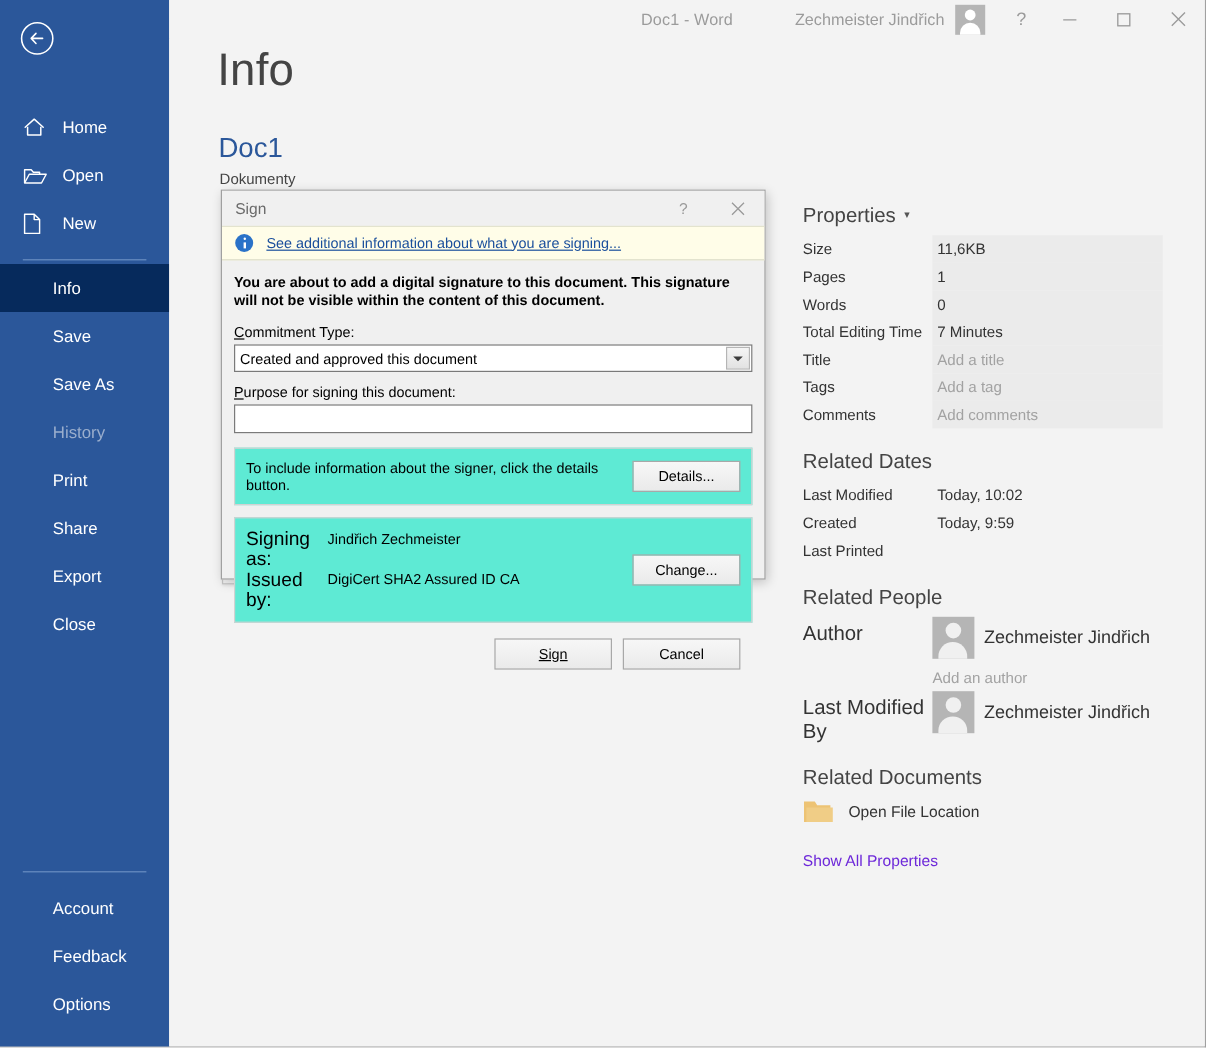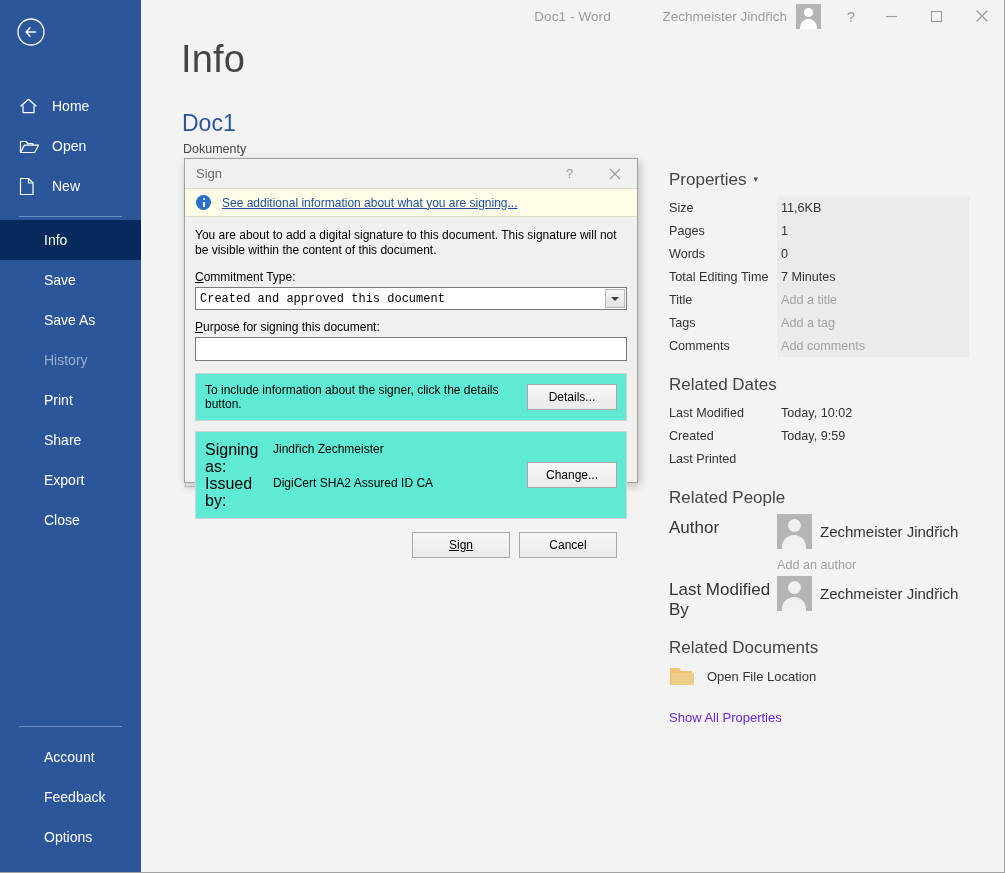--- a/index.html
+++ b/index.html
@@ -188,28 +188,28 @@
   .info-ico::before {
     content:""; position:absolute; left:6.5px; top:3px; width:2px; height:2px; background:#fff; border-radius:50%;
   }
   .info-ico::after {
     content:""; position:absolute; left:6.5px; top:6.5px; width:2px; height:5.5px; background:#fff;
   }
   .info-link {
     font-size: 12px; color: #1b4f9c; text-decoration: underline;
   }
   .dlg-body { padding: 11px 10px 0 10px; }
-  .dlg-para { font-size: 12px; color: #000; line-height: 15px; margin-bottom: 12px; }
+  .dlg-para { font-size: 12px; color: #000; line-height: 15px; margin-bottom: 12px; font-weight: bold; }
   .dlg-label { font-size: 12px; color: #000; margin-bottom: 3px; }
   .dlg-label u { text-decoration: underline; }
   .combo {
     height: 21px; background: #fff; border: 1px solid #7a7a7a;
     display: flex; align-items: center; position: relative; margin-bottom: 10px;
   }
-  .combo-val { font-size: 12px; color: #000; padding-left: 4px; font-family: Liberation Mono, monospace; }
+  .combo-val { font-size: 12px; color: #000; padding-left: 4px; }
   .combo-arrow {
     position: absolute; right: 1px; top: 1px; width: 18px; height: 17px;
     background: linear-gradient(#f5f5f5,#e2e2e2); border: 1px solid #b5b5b5;
     display:flex; align-items:center; justify-content:center;
   }
   .combo-caret {
     width:0;height:0;border-left:4px solid transparent;border-right:4px solid transparent;
     border-top:4px solid #3c3c3c;
   }
   .textbox {

